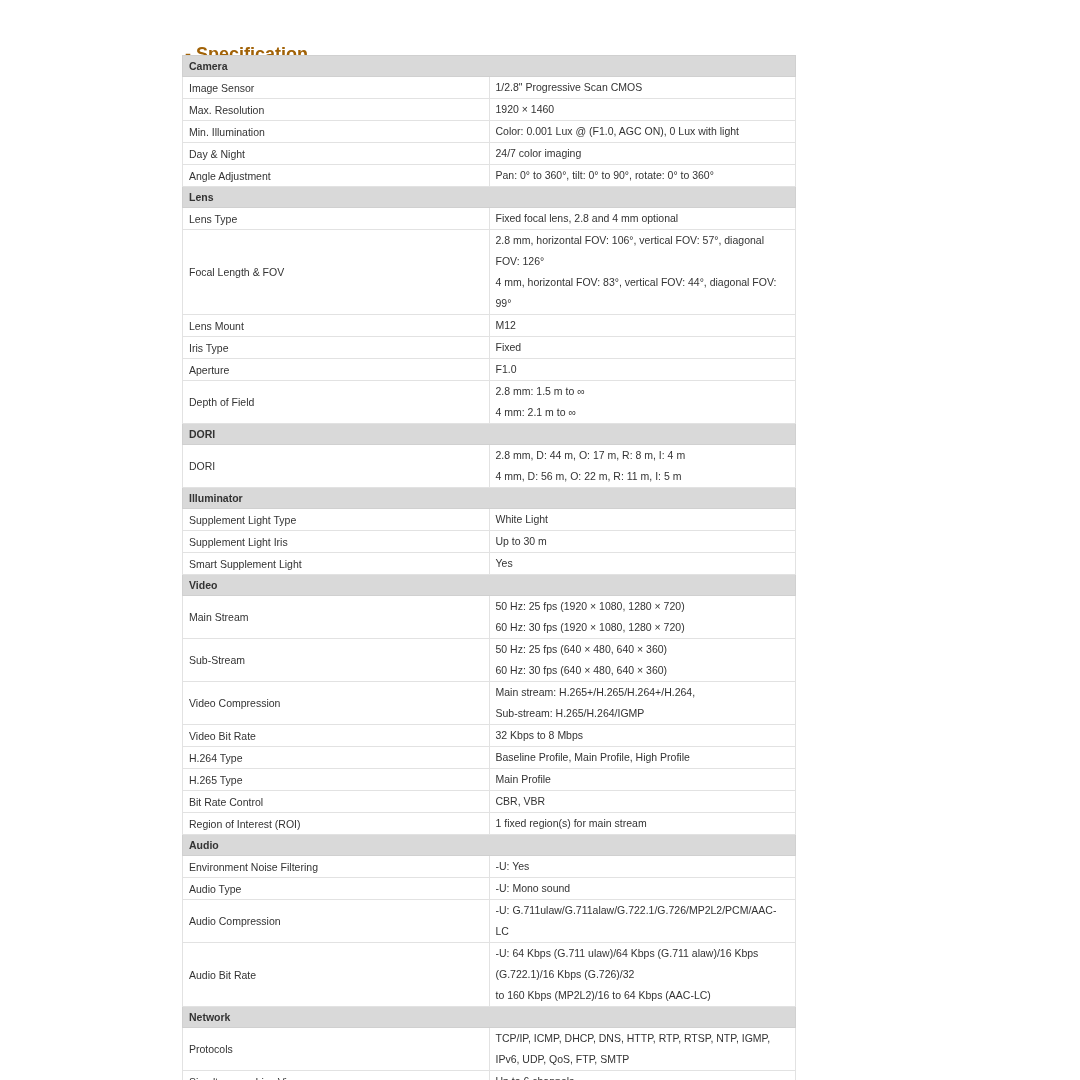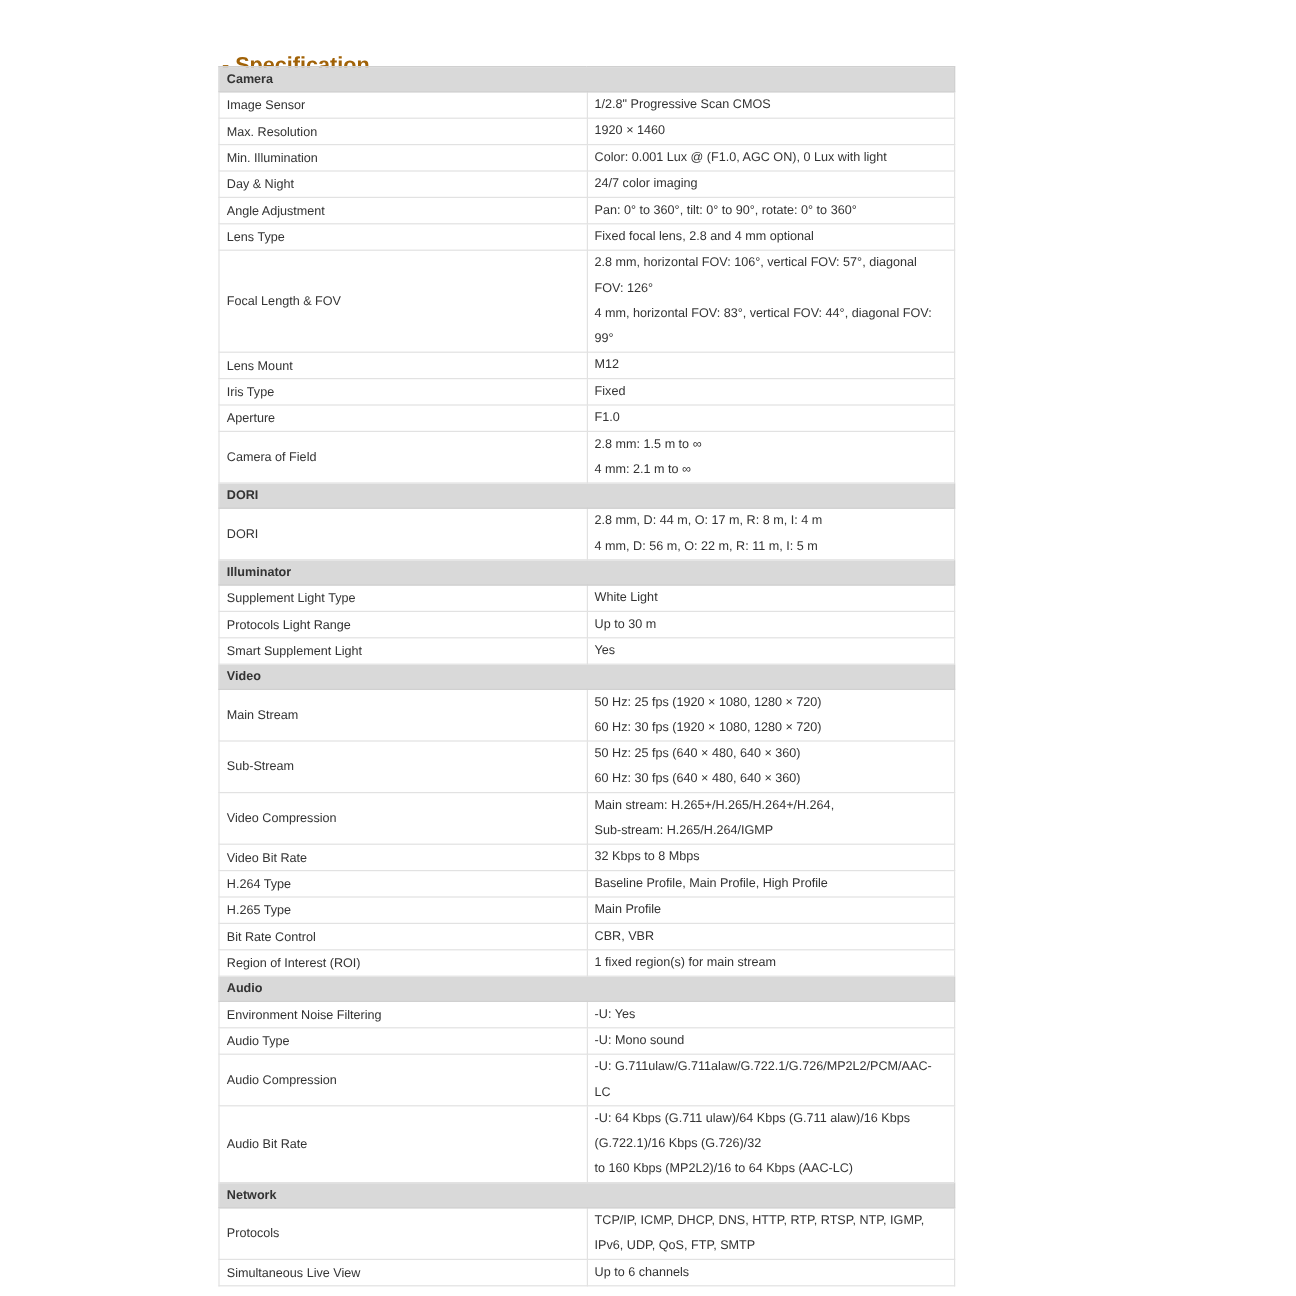--- a/index.html
+++ b/index.html
@@ -47,20 +47,23 @@
         <td class="v">
           <span class="line">24/7 color imaging</span>
         </td>
       </tr>
       <tr>
         <td class="k">Angle Adjustment</td>
         <td class="v">
           <span class="line">Pan: 0° to 360°, tilt: 0° to 90°, rotate: 0° to 360°</span>
         </td>
       </tr>
+      <tr class="sec">
+        <td colspan="2">Lens</td>
+      </tr>
       <tr>
         <td class="k">Lens Type</td>
         <td class="v">
           <span class="line">Fixed focal lens, 2.8 and 4 mm optional</span>
         </td>
       </tr>
       <tr>
         <td class="k">Focal Length &amp; FOV</td>
         <td class="v">
           <span class="line">2.8 mm, horizontal FOV: 106°, vertical FOV: 57°, diagonal FOV: 126°</span>
@@ -79,21 +82,21 @@
           <span class="line">Fixed</span>
         </td>
       </tr>
       <tr>
         <td class="k">Aperture</td>
         <td class="v">
           <span class="line">F1.0</span>
         </td>
       </tr>
       <tr>
-        <td class="k">Camera of Field</td>
+        <td class="k">Depth of Field</td>
         <td class="v">
           <span class="line">2.8 mm: 1.5 m to ∞</span>
           <span class="line">4 mm: 2.1 m to ∞</span>
         </td>
       </tr>
       <tr class="sec">
         <td colspan="2">DORI</td>
       </tr>
       <tr>
         <td class="k">DORI</td>
@@ -105,21 +108,21 @@
       <tr class="sec">
         <td colspan="2">Illuminator</td>
       </tr>
       <tr>
         <td class="k">Supplement Light Type</td>
         <td class="v">
           <span class="line">White Light</span>
         </td>
       </tr>
       <tr>
-        <td class="k">Protocols Light Range</td>
+        <td class="k">Supplement Light Iris</td>
         <td class="v">
           <span class="line">Up to 30 m</span>
         </td>
       </tr>
       <tr>
         <td class="k">Smart Supplement Light</td>
         <td class="v">
           <span class="line">Yes</span>
         </td>
       </tr>

